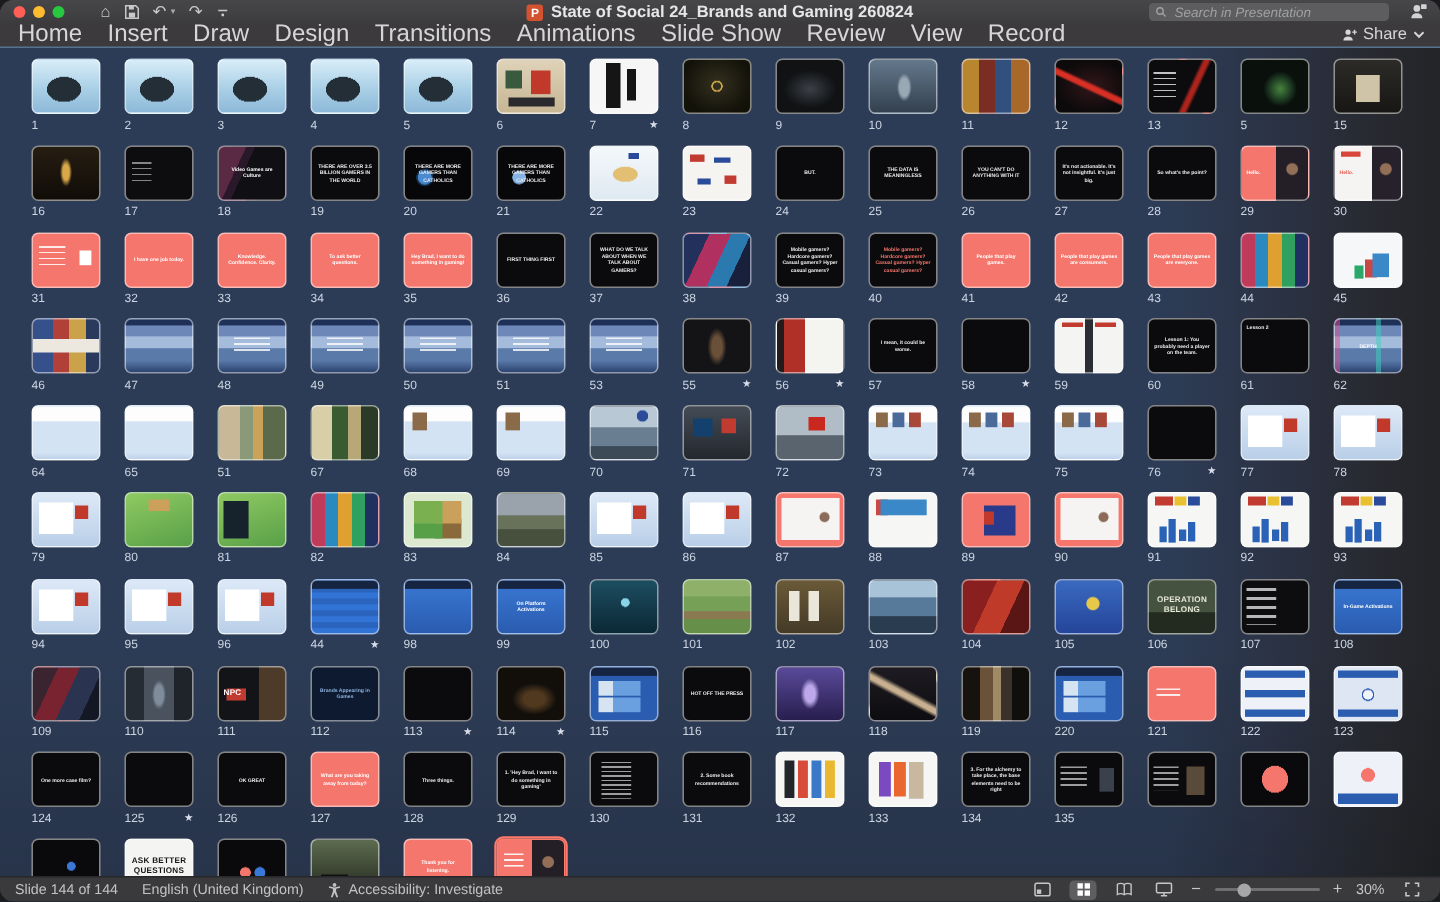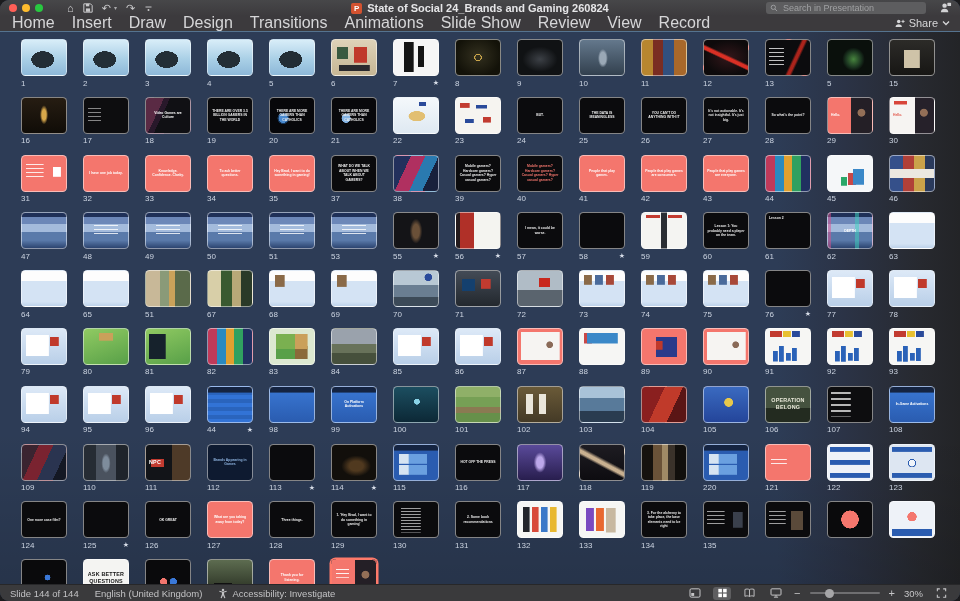--- a/index.html
+++ b/index.html
@@ -9,21 +9,21 @@
   .titlebar{height:16px;background:linear-gradient(#474749,#3c3a3d);position:relative;display:flex;align-items:center;}
   .lights{display:flex;gap:5px;margin-left:9px;}
   .light{width:8px;height:8px;border-radius:50%;}
   .light.r{background:#ff5f57}.light.y{background:#febc2e}.light.g{background:#28c840}
   .tb-icons{display:flex;align-items:center;gap:9px;margin-left:24px;color:#c9c9cb;font-size:11px;line-height:1;}
   .tb-icons .gl{font-size:11px;}
   .chev{font-size:6px;color:#a8a8aa;margin-left:-6px;}
   .doc-title{position:absolute;left:0;right:0;text-align:center;font-size:11px;font-weight:bold;color:#e6e6e8;pointer-events:none;display:flex;justify-content:center;align-items:center;gap:5px;}
   .doc-icon{width:11px;height:11px;border-radius:2px;background:#d35230;color:#fff;font-size:8px;font-weight:bold;display:inline-flex;align-items:center;justify-content:center;}
   .search{position:absolute;right:34px;top:2px;width:152px;height:12px;background:#5d5d5f;border:none;border-radius:3px;display:flex;align-items:center;padding:0 4px;gap:3px;color:#9fa0a2;}
-  .search input{background:transparent;border:none;outline:none;font-size:9px;color:#cfcfd1;width:100%;font-family:"Liberation Sans",sans-serif;}
+  .search input{background:transparent;border:none;outline:none;font-size:9px;color:#cfcfd1;width:100%;font-family:"Liberation Sans",sans-serif;font-style:italic;}
   .search input::placeholder{color:#9fa0a2;}
   .account{position:absolute;right:8px;top:1px;color:#d2d2d4;}
   
   .menubar{height:14px;background:#3c3a3d;display:flex;align-items:center;padding:0 10px 1px 12px;border-bottom:1px solid #55738f;}
   .tabs{display:flex;gap:17px;}
   .tab{font-size:16px;color:#d6d6d8;cursor:default;line-height:1;}
   .share{margin-left:auto;display:flex;align-items:center;gap:4px;color:#d6d6d8;font-size:11px;}
   
   .main{height:554px;overflow:hidden;position:relative;
     background:linear-gradient(180deg,rgba(0,0,0,0) 72%,rgba(0,0,0,.14)),
@@ -372,20 +372,28 @@
         <div class="cell">
           <div class="thumb" style="background: rgb(244, 118, 109);">
             <span class="t">Hey Brad, I want to do something in gaming!</span>
           </div>
           <div class="meta">
             <span class="num">35</span>
           </div>
         </div>
         <div class="cell">
           <div class="thumb" style="background: rgb(11, 11, 13);">
+            <span class="t" style="color: rgb(237, 237, 237);">FIRST THING FIRST</span>
+          </div>
+          <div class="meta">
+            <span class="num">36</span>
+          </div>
+        </div>
+        <div class="cell">
+          <div class="thumb" style="background: rgb(11, 11, 13);">
             <span class="t" style="color: rgb(237, 237, 237);">WHAT DO WE TALK ABOUT WHEN WE TALK ABOUT GAMERS?</span>
           </div>
           <div class="meta">
             <span class="num">37</span>
           </div>
         </div>
         <div class="cell">
           <div class="thumb" style="background: linear-gradient(115deg, rgb(35, 48, 92) 0px, rgb(35, 48, 92) 28%, rgb(176, 48, 96) 28%, rgb(176, 48, 96) 52%, rgb(42, 122, 176) 52%, rgb(42, 122, 176) 74%, rgb(24, 32, 60) 74%);"></div>
           <div class="meta">
             <span class="num">38</span>
@@ -535,26 +543,20 @@
           <div class="meta">
             <span class="num">61</span>
           </div>
         </div>
         <div class="cell">
           <div class="thumb" style="background: linear-gradient(90deg, rgba(220, 80, 140, 0.5) 0px, rgba(220, 80, 140, 0.5) 7%, transparent 7%, transparent 62%, rgba(60, 210, 190, 0.5) 62%, rgba(60, 210, 190, 0.5) 70%, transparent 70%), linear-gradient(rgb(31, 48, 88) 0px, rgb(31, 48, 88) 12%, rgb(108, 135, 184) 12%, rgb(108, 135, 184) 32%, rgb(164, 187, 220) 32%, rgb(164, 187, 220) 55%, rgb(90, 122, 170) 55%, rgb(90, 122, 170) 78%, rgb(44, 68, 112) 100%);">
             <span class="t">DEPTH</span>
           </div>
           <div class="meta">
             <span class="num">62</span>
-          </div>
-        </div>
-        <div class="cell">
-          <div class="thumb" style="background: linear-gradient(rgb(253, 253, 253) 0px, rgb(253, 253, 253) 28%, rgb(212, 227, 244) 28%, rgb(212, 227, 244) 88%, rgb(189, 210, 234) 100%);"></div>
-          <div class="meta">
-            <span class="num">63</span>
           </div>
         </div>
         <div class="cell">
           <div class="thumb" style="background: linear-gradient(rgb(253, 253, 253) 0px, rgb(253, 253, 253) 28%, rgb(212, 227, 244) 28%, rgb(212, 227, 244) 88%, rgb(189, 210, 234) 100%);"></div>
           <div class="meta">
             <span class="num">64</span>
           </div>
         </div>
         <div class="cell">
           <div class="thumb" style="background: linear-gradient(rgb(253, 253, 253) 0px, rgb(253, 253, 253) 28%, rgb(212, 227, 244) 28%, rgb(212, 227, 244) 88%, rgb(189, 210, 234) 100%);"></div>

